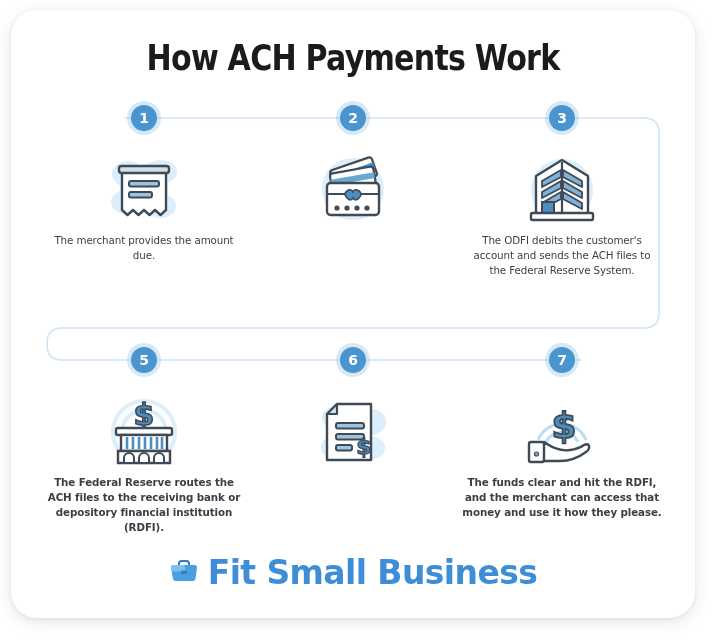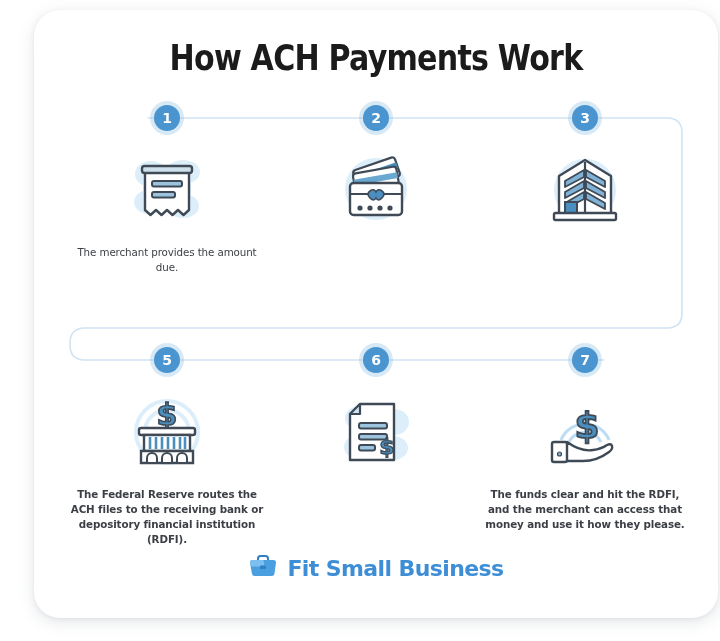--- a/index.html
+++ b/index.html
@@ -9,21 +9,21 @@
     background: #ffffff;
   }
   body {
     width: 720px;
     height: 641px;
     font-family: "Liberation Sans", sans-serif;
     overflow: hidden;
   }
   #infographic-card {
     position: absolute;
-    left: 34px;
+    left: 11px;
     top: 10px;
     width: 684px;
     height: 608px;
     background: #ffffff;
     border-radius: 26px;
     box-shadow: 0 4px 16px rgba(120,130,145,0.20), 0 1px 4px rgba(120,130,145,0.12);
     overflow: hidden;
   }
 
   
@@ -83,21 +83,21 @@
   .step-icon {
     height: 86px;
     margin-top: 16px;
     display: flex;
     align-items: center;
     justify-content: center;
   }
   .step-icon svg { display: block; }
 
   .step-text {
-    margin-top: 12px;
+    margin-top: 0;
     font-family: "DejaVu Sans", sans-serif;
     font-size: 10.3px;
     line-height: 15px;
     color: #3b3f45;
     padding: 0 14px;
     letter-spacing: -0.1px;
   }
   .step-row2 .step-text { padding: 0 8px; font-weight: bold; }
 
   
@@ -106,21 +106,21 @@
     left: 0;
     top: 543px;
     width: 684px;
     display: flex;
     align-items: center;
     justify-content: center;
     gap: 9px;
   }
   #brand-name {
     font-family: "DejaVu Sans", sans-serif;
-    font-size: 22px;
+    font-size: 33px;
     font-weight: bold;
     color: #3d8ed6;
     letter-spacing: -0.6px;
   }
 </style>
 </head>
 <body>
 
 <div id="infographic-card">
 
@@ -191,20 +191,21 @@
           <path d="M62 31 L43 20 L43 27 L62 37 Z"></path>
           <path d="M22 42 L41 31 L41 38 L22 48 Z"></path>
           <path d="M62 42 L43 31 L43 38 L62 48 Z"></path>
           <path d="M22 53 L41 42 L41 49 L22 59 Z"></path>
           <path d="M62 53 L43 42 L43 49 L62 59 Z"></path>
         </g>
         <rect x="22" y="52" width="12" height="12" fill="#4a8fc0" stroke="#3f4a56" stroke-width="2"></rect>
         <rect x="11" y="63" width="62" height="7" rx="1.5" fill="#ffffff" stroke="#3f4a56" stroke-width="2.4"></rect>
       </svg>
     </div>
+    <div class="step-text">The ODFI debits the customer's account and sends the ACH files to the Federal Reserve System.</div>
   </div>
 
   <div class="step step-row2 col-1">
     <div class="step-number">5</div>
     <div class="step-icon">
       <svg width="84" height="80" viewBox="0 0 84 80">
         <g fill="none" stroke="#ddeefb" stroke-width="4">
           <circle cx="42" cy="40" r="31"></circle>
           <circle cx="42" cy="40" r="22"></circle>
         </g>

